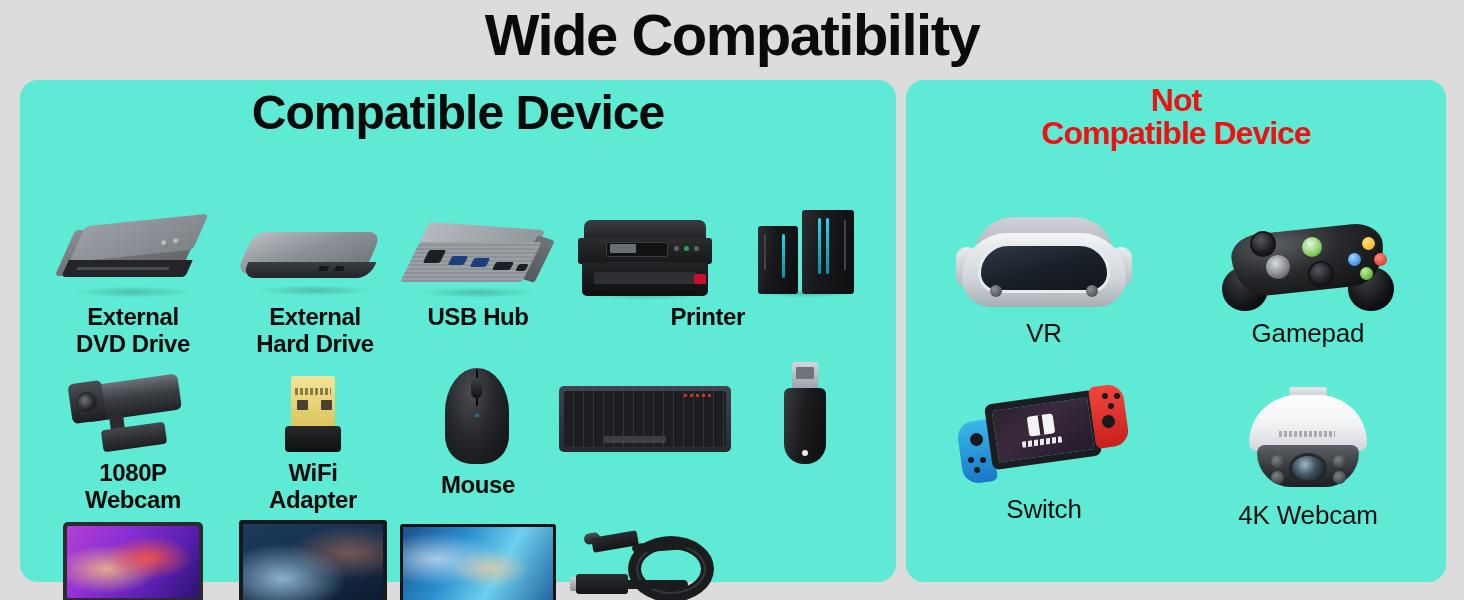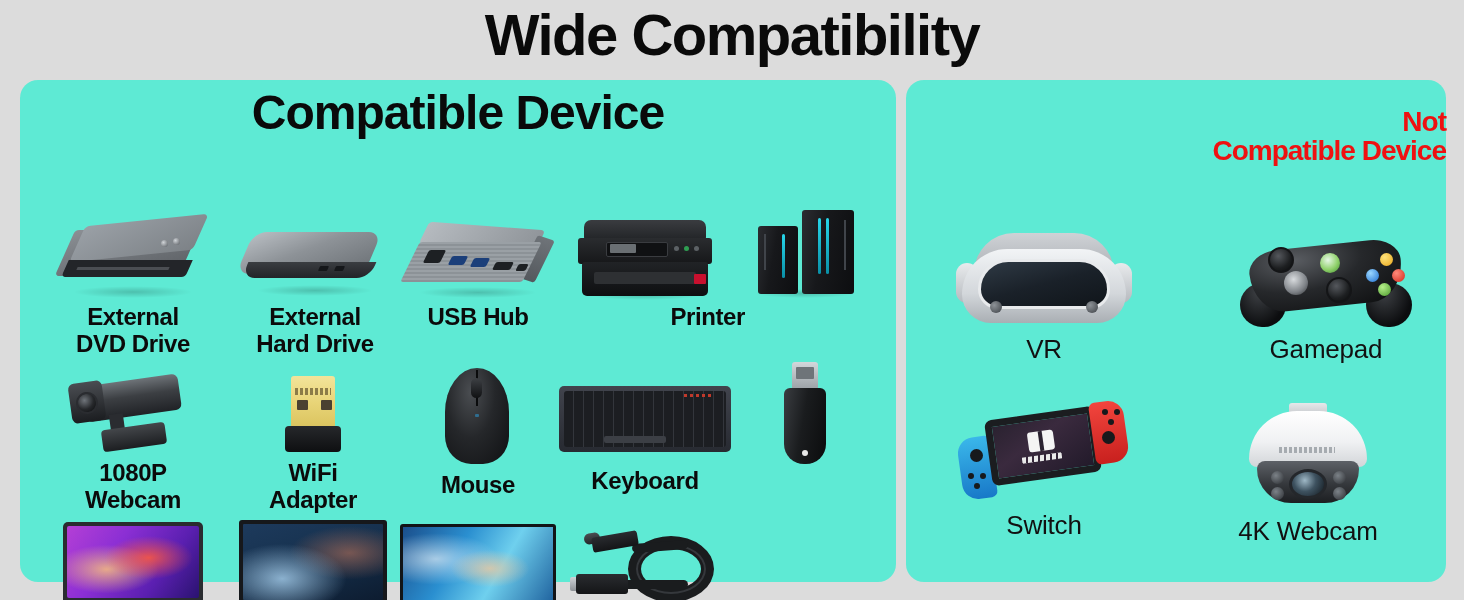--- a/index.html
+++ b/index.html
@@ -27,21 +27,21 @@
     border-radius: 18px;
   }
   .panel-left  { left: 20px;  top: 80px; width: 876px; height: 502px; }
   .panel-right { left: 906px; top: 80px; width: 540px; height: 502px; }
 
   .panel-title {
     text-align: center; font-weight: 700; letter-spacing: -1px;
     line-height: 1.02;
   }
   .panel-title-left  { font-size: 48px; color: #0a0a0a; margin-top: 9px; }
-  .panel-title-right { font-size: 28px; color: #ee1111; margin-top: 28px; text-align: right; }
+  .panel-title-right { font-size: 32px; color: #ee1111; margin-top: 4px; }
 
   .grid { position: relative; width: 100%; }
   .cell { position: absolute; text-align: center; }
   .art  { position: relative; margin: 0 auto; }
   .label {
     font-size: 24px; font-weight: 700; color: #0b0b0b;
     line-height: 1.12; letter-spacing: -0.4px; white-space: pre-line;
     margin-top: 4px;
   }
   .label-r { font-size: 26px; font-weight: 400; color: #111; letter-spacing: -0.2px; }
@@ -412,21 +412,20 @@
 
       <div class="cell" style="left:525px; top:230px; width:200px;">
         <div class="art" style="width:180px;height:96px;">
           <div class="kb-body">
             <div class="kb-keys">
               <div class="kb-leds"></div>
               <div class="kb-space"></div>
             </div>
           </div>
         </div>
-        <div class="label">Keyboard</div>
       </div>
 
       <div class="cell" style="left:690px; top:220px; width:190px;">
         <div class="art" style="width:142px;height:112px;">
           <div class="fd-cap"></div>
           <div class="fd-cap-in"></div>
           <div class="fd-body"></div>
           <div class="fd-dot"></div>
         </div>
       </div>
@@ -492,21 +491,21 @@
           <div class="vr-ear" style="left:4px;"></div>
           <div class="vr-ear" style="right:4px;"></div>
           <div class="vr-shell"></div>
           <div class="vr-visor"></div>
           <div class="vr-knob" style="left:38px;"></div>
           <div class="vr-knob" style="right:38px;"></div>
         </div>
         <div class="label label-r">VR</div>
       </div>
 
-      <div class="cell" style="left:296px; top:62px; width:248px;text-align:center;">
+      <div class="cell" style="left:278px; top:62px; width:248px;text-align:center;">
         <div class="art" style="width:184px;height:104px;">
           <div class="gp-grip" style="left:6px;"></div>
           <div class="gp-grip" style="right:6px;"></div>
           <div class="gp-body"></div>
           <div class="gp-stick" style="left:34px; top:20px;"></div>
           <div class="gp-stick" style="left:92px; top:50px;"></div>
           <div class="gp-dpad"></div>
           <div class="gp-guide"></div>
           <div class="gp-ab" style="left:146px; top:26px; background: radial-gradient(circle at 35% 32%,#ffe27a,#e8a71c);"></div>
           <div class="gp-ab" style="left:158px; top:42px; background: radial-gradient(circle at 35% 32%,#ff8a7a,#d0281c);"></div>

